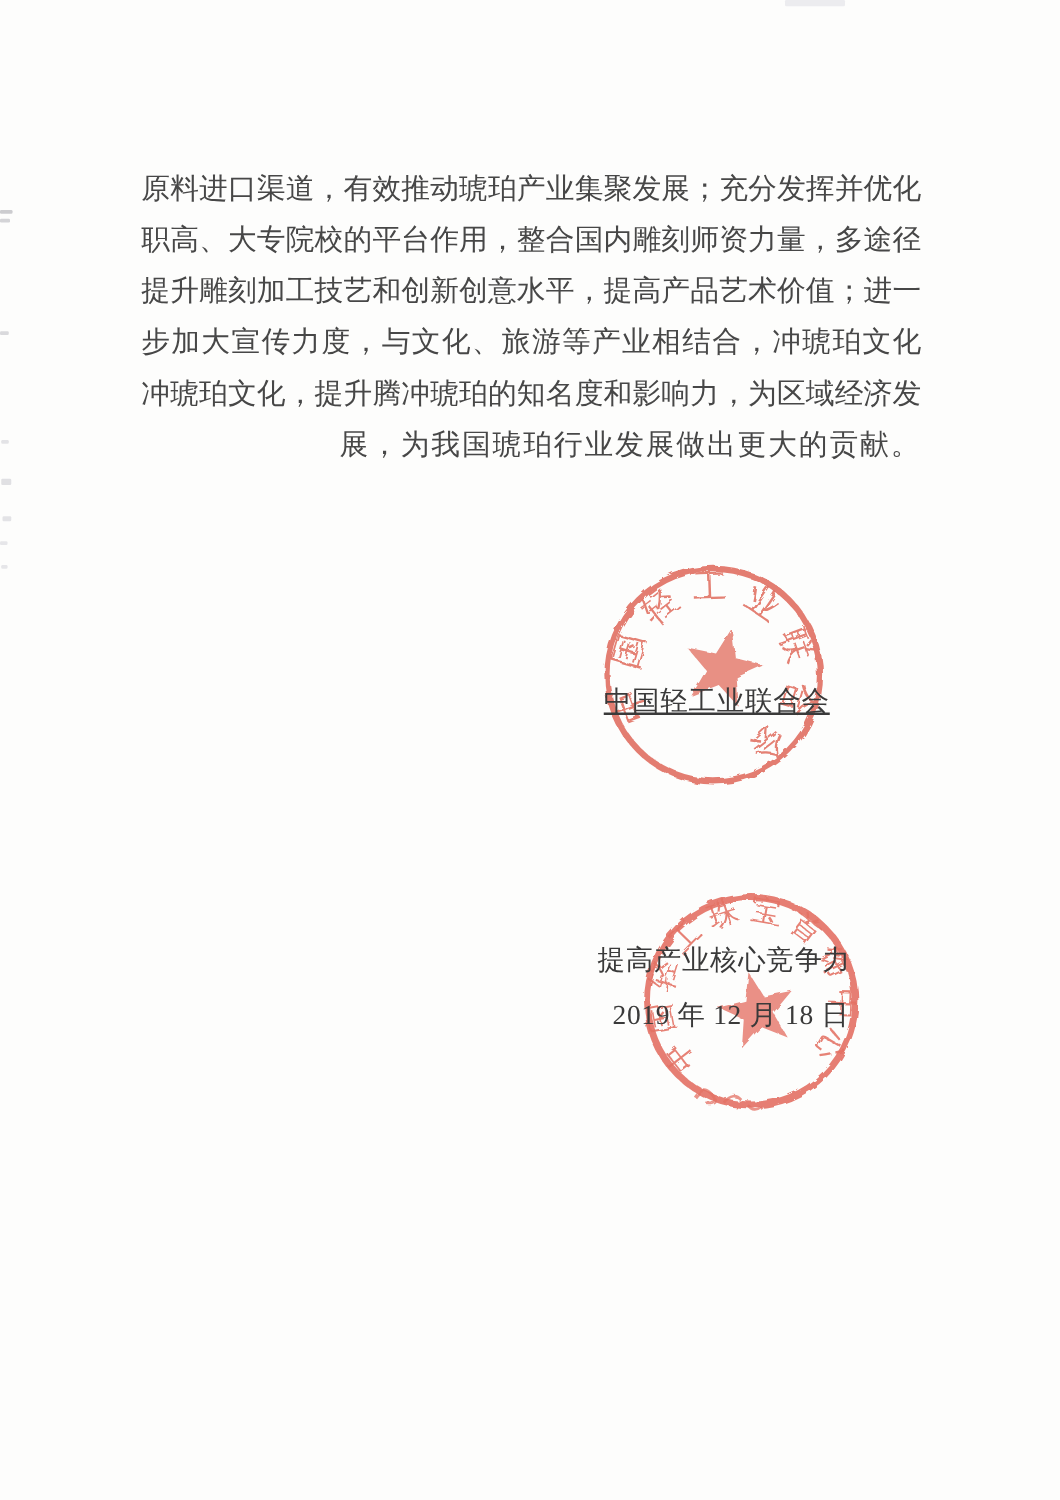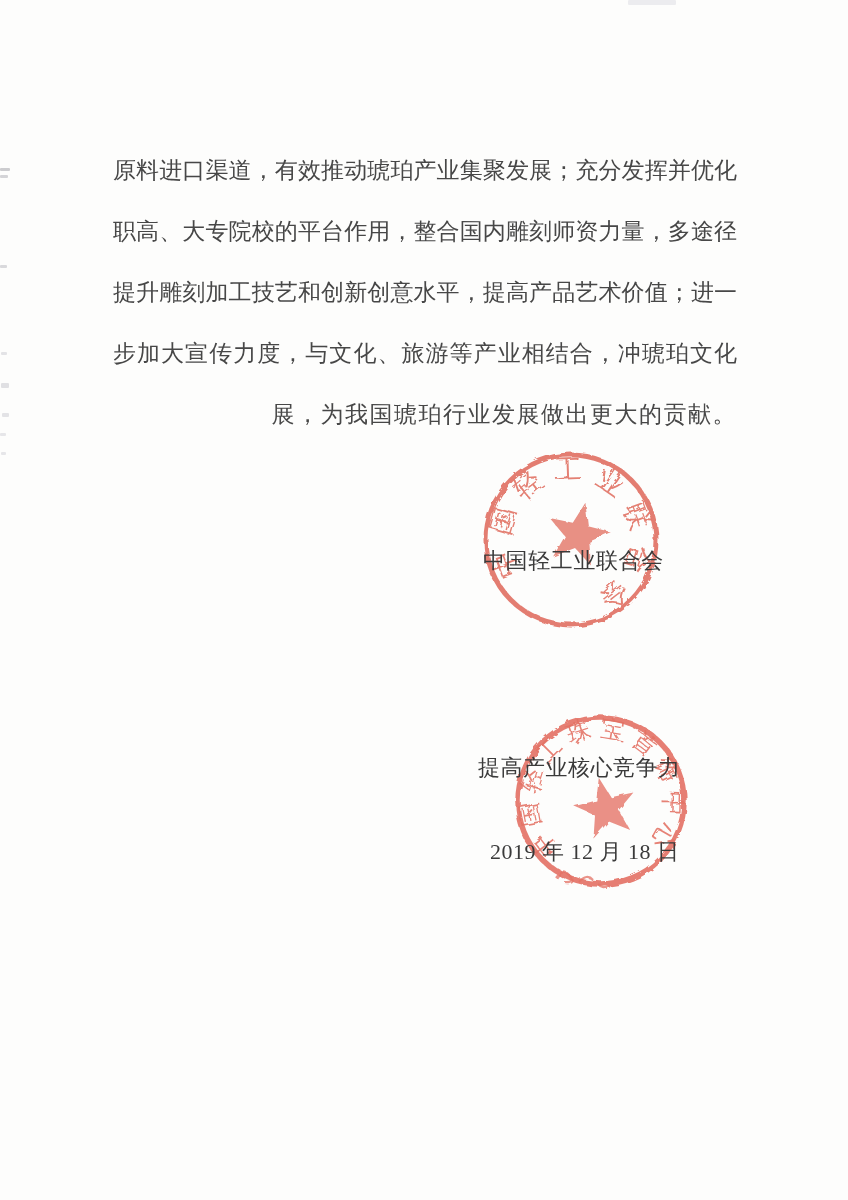--- a/index.html
+++ b/index.html
@@ -9,28 +9,28 @@
     background:#fdfdfc;
     overflow:hidden;
     font-family:"Liberation Serif","DejaVu Serif",serif;
   }
   
   .body-text{
     position:absolute;left:113px;top:130px;width:624px;
     font-size:23px;color:#474747;letter-spacing:0;
     z-index:2;
   }
-  .bline{line-height:41px;height:41px;white-space:normal;margin-top:20px;}
+  .bline{line-height:41px;height:41px;white-space:normal;}
   .jfull{text-align:justify;text-align-last:justify;}
   .jlast{text-align:right;letter-spacing:1.5px;}
   
   .sig{position:absolute;color:#3a3a3a;z-index:3;white-space:nowrap;}
-  .sig-1{left:483px;top:546px;font-size:22px;letter-spacing:0.6px;}
+  .sig-1{left:483px;top:546px;font-size:22px;letter-spacing:0.6px;text-decoration:underline;}
   .sig-2{left:478px;top:753px;font-size:22px;letter-spacing:0.5px;}
-  .sig-date{left:490px;top:797px;font-size:22px;letter-spacing:0.5px;margin-top:40px;}
+  .sig-date{left:490px;top:797px;font-size:22px;letter-spacing:0.5px;}
   
   .seal{position:absolute;z-index:1;filter:blur(0.4px);opacity:0.95;}
   .seal svg{display:block;}
   
   .artifact{position:absolute;background:#d9d9dc;border-radius:1px;z-index:0;}
   .a-top{left:628px;top:0;width:48px;height:5px;background:#ececef;}
   .a1{left:0;top:168px;width:10px;height:3px;background:#cccccf;}
   .a2{left:0;top:175px;width:8px;height:3px;background:#d4d4d7;}
   .a3{left:0;top:265px;width:7px;height:3px;background:#d9d9dc;}
   .a4{left:1px;top:352px;width:6px;height:3px;background:#e3e3e6;}
@@ -101,20 +101,21 @@
         <path d="M50,172 q7,-10 14,-2 t-5,7 M73,176 q8,-9 14,-2 M93,179 q5,6 11,1" stroke="#df5a4a" stroke-opacity="0.75" stroke-width="2.2" fill="none"></path>
       </g>
     </svg>
     </div>
 
   <div class="body-text">
     <div class="bline jfull">原料进口渠道，有效推动琥珀产业集聚发展；充分发挥并优化</div>
     <div class="bline jfull">职高、大专院校的平台作用，整合国内雕刻师资力量，多途径</div>
     <div class="bline jfull">提升雕刻加工技艺和创新创意水平，提高产品艺术价值；进一</div>
     <div class="bline jfull">步加大宣传力度，与文化、旅游等产业相结合，冲琥珀文化</div>
+    <div class="bline jfull">冲琥珀文化，提升腾冲琥珀的知名度和影响力，为区域经济发</div>
     <div class="bline jlast">展，为我国琥珀行业发展做出更大的贡献。</div>
   </div>
 
   <div class="sig sig-1">中国轻工业联合会</div>
   <div class="sig sig-2">提高产业核心竞争力</div>
   <div class="sig sig-date">2019 年 12 月 18 日</div>
 
 </div>
 
 </body></html>

